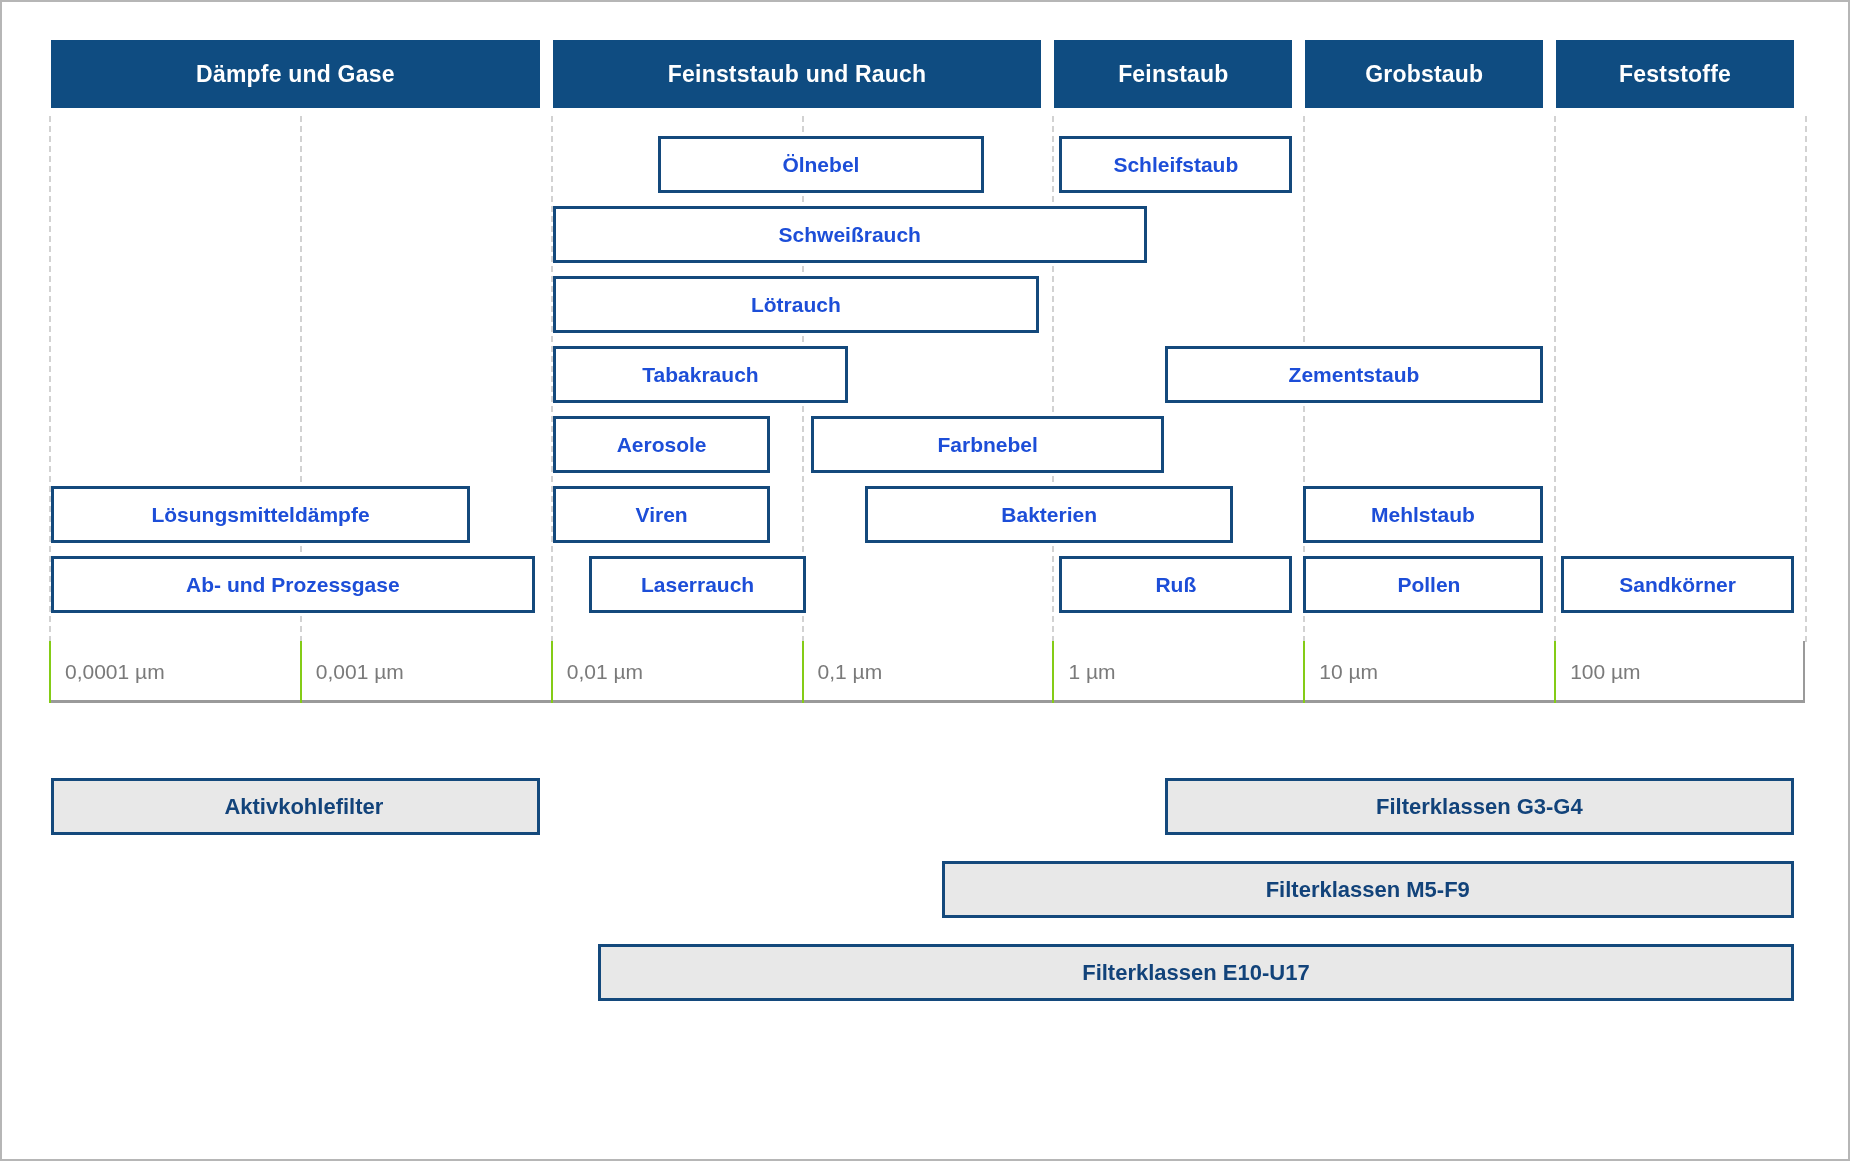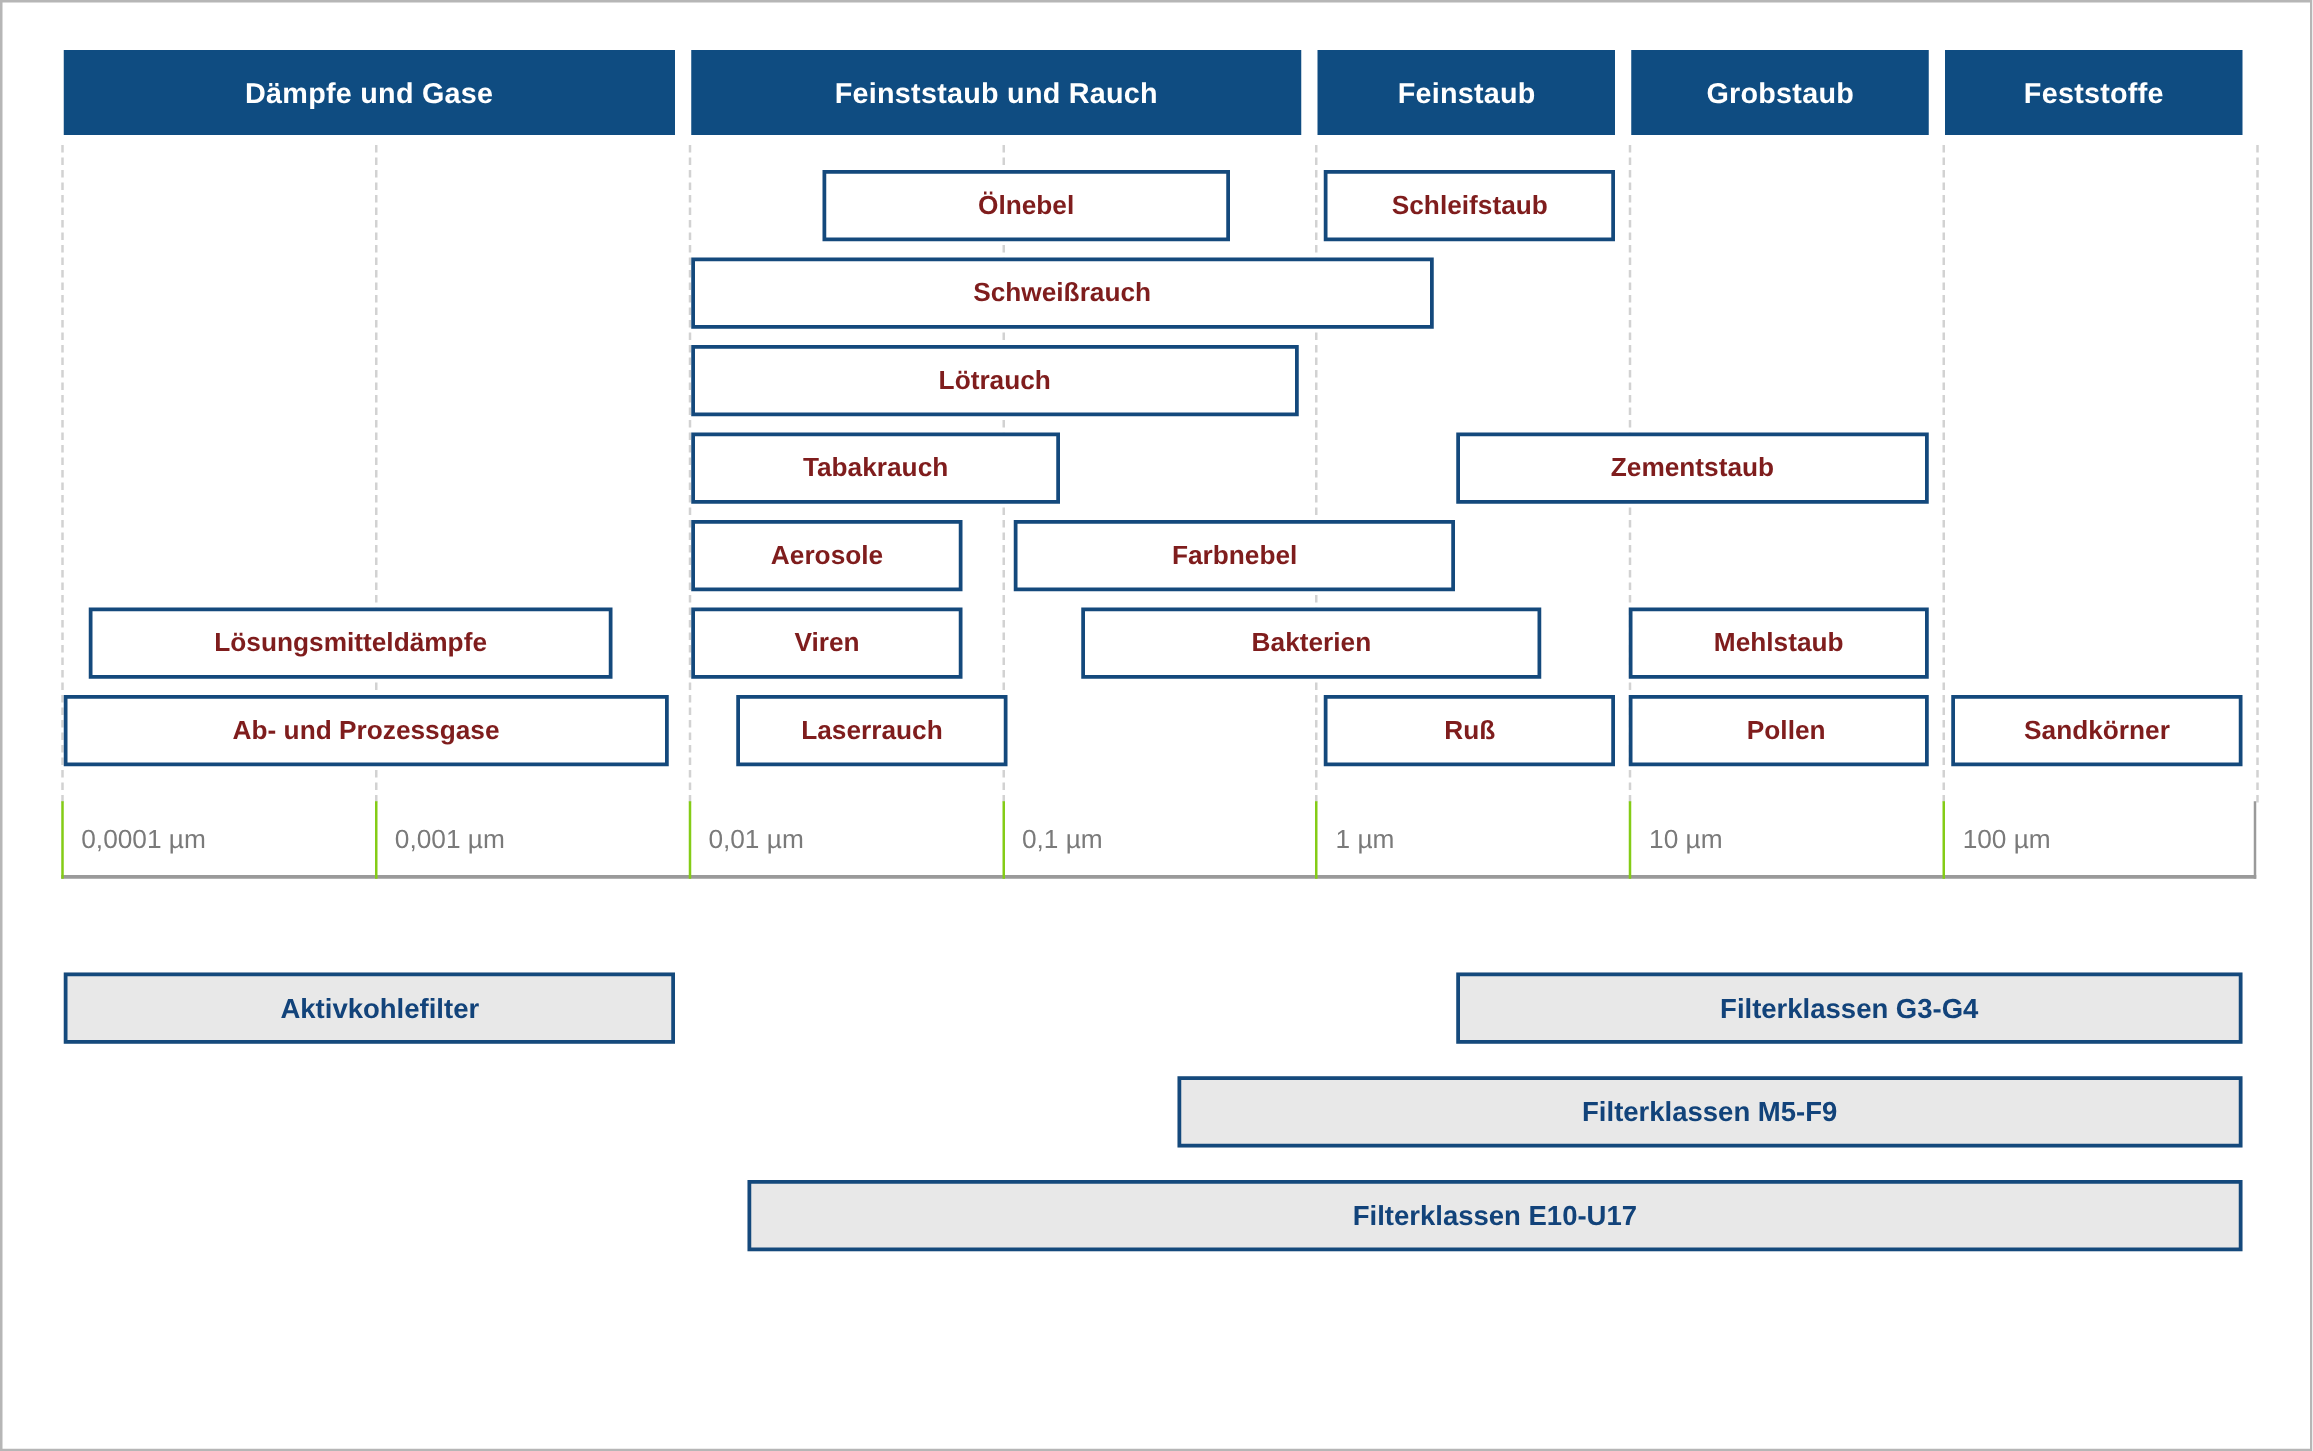--- a/index.html
+++ b/index.html
@@ -55,21 +55,21 @@
   
   .pbox {
     position: absolute;
     height: 57px;
     border: 3px solid #14497c;
     background: #ffffff;
     box-sizing: border-box;
     display: flex;
     align-items: center;
     justify-content: center;
-    color: #7f1d1d;
+    color: #1d4ed8;
     font-size: 21px;
     font-weight: bold;
     white-space: nowrap;
   }
 
   
   .axis {
     position: absolute;
     left: 0;
     top: 601px;
@@ -176,21 +176,21 @@
         </div>
         <div class="pbox" style="left: 1115.81px; top: 306px; width: 378.337px;">
           <span>Zementstaub</span>
         </div>
         <div class="pbox" style="left: 503.714px; top: 376px; width: 217.789px;">
           <span>Aerosole</span>
         </div>
         <div class="pbox" style="left: 762.097px; top: 376px; width: 353.251px;">
           <span>Farbnebel</span>
         </div>
-        <div class="pbox" style="left: 2px; top: 446px; width: 419px; margin-left: 20px;">
+        <div class="pbox" style="left: 2px; top: 446px; width: 419px;">
           <span>Lösungsmitteldämpfe</span>
         </div>
         <div class="pbox" style="left: 503.714px; top: 446px; width: 217.789px;">
           <span>Viren</span>
         </div>
         <div class="pbox" style="left: 816px; top: 446px; width: 368.303px;">
           <span>Bakterien</span>
         </div>
         <div class="pbox" style="left: 1253.78px; top: 446px; width: 240.366px;">
           <span>Mehlstaub</span>

